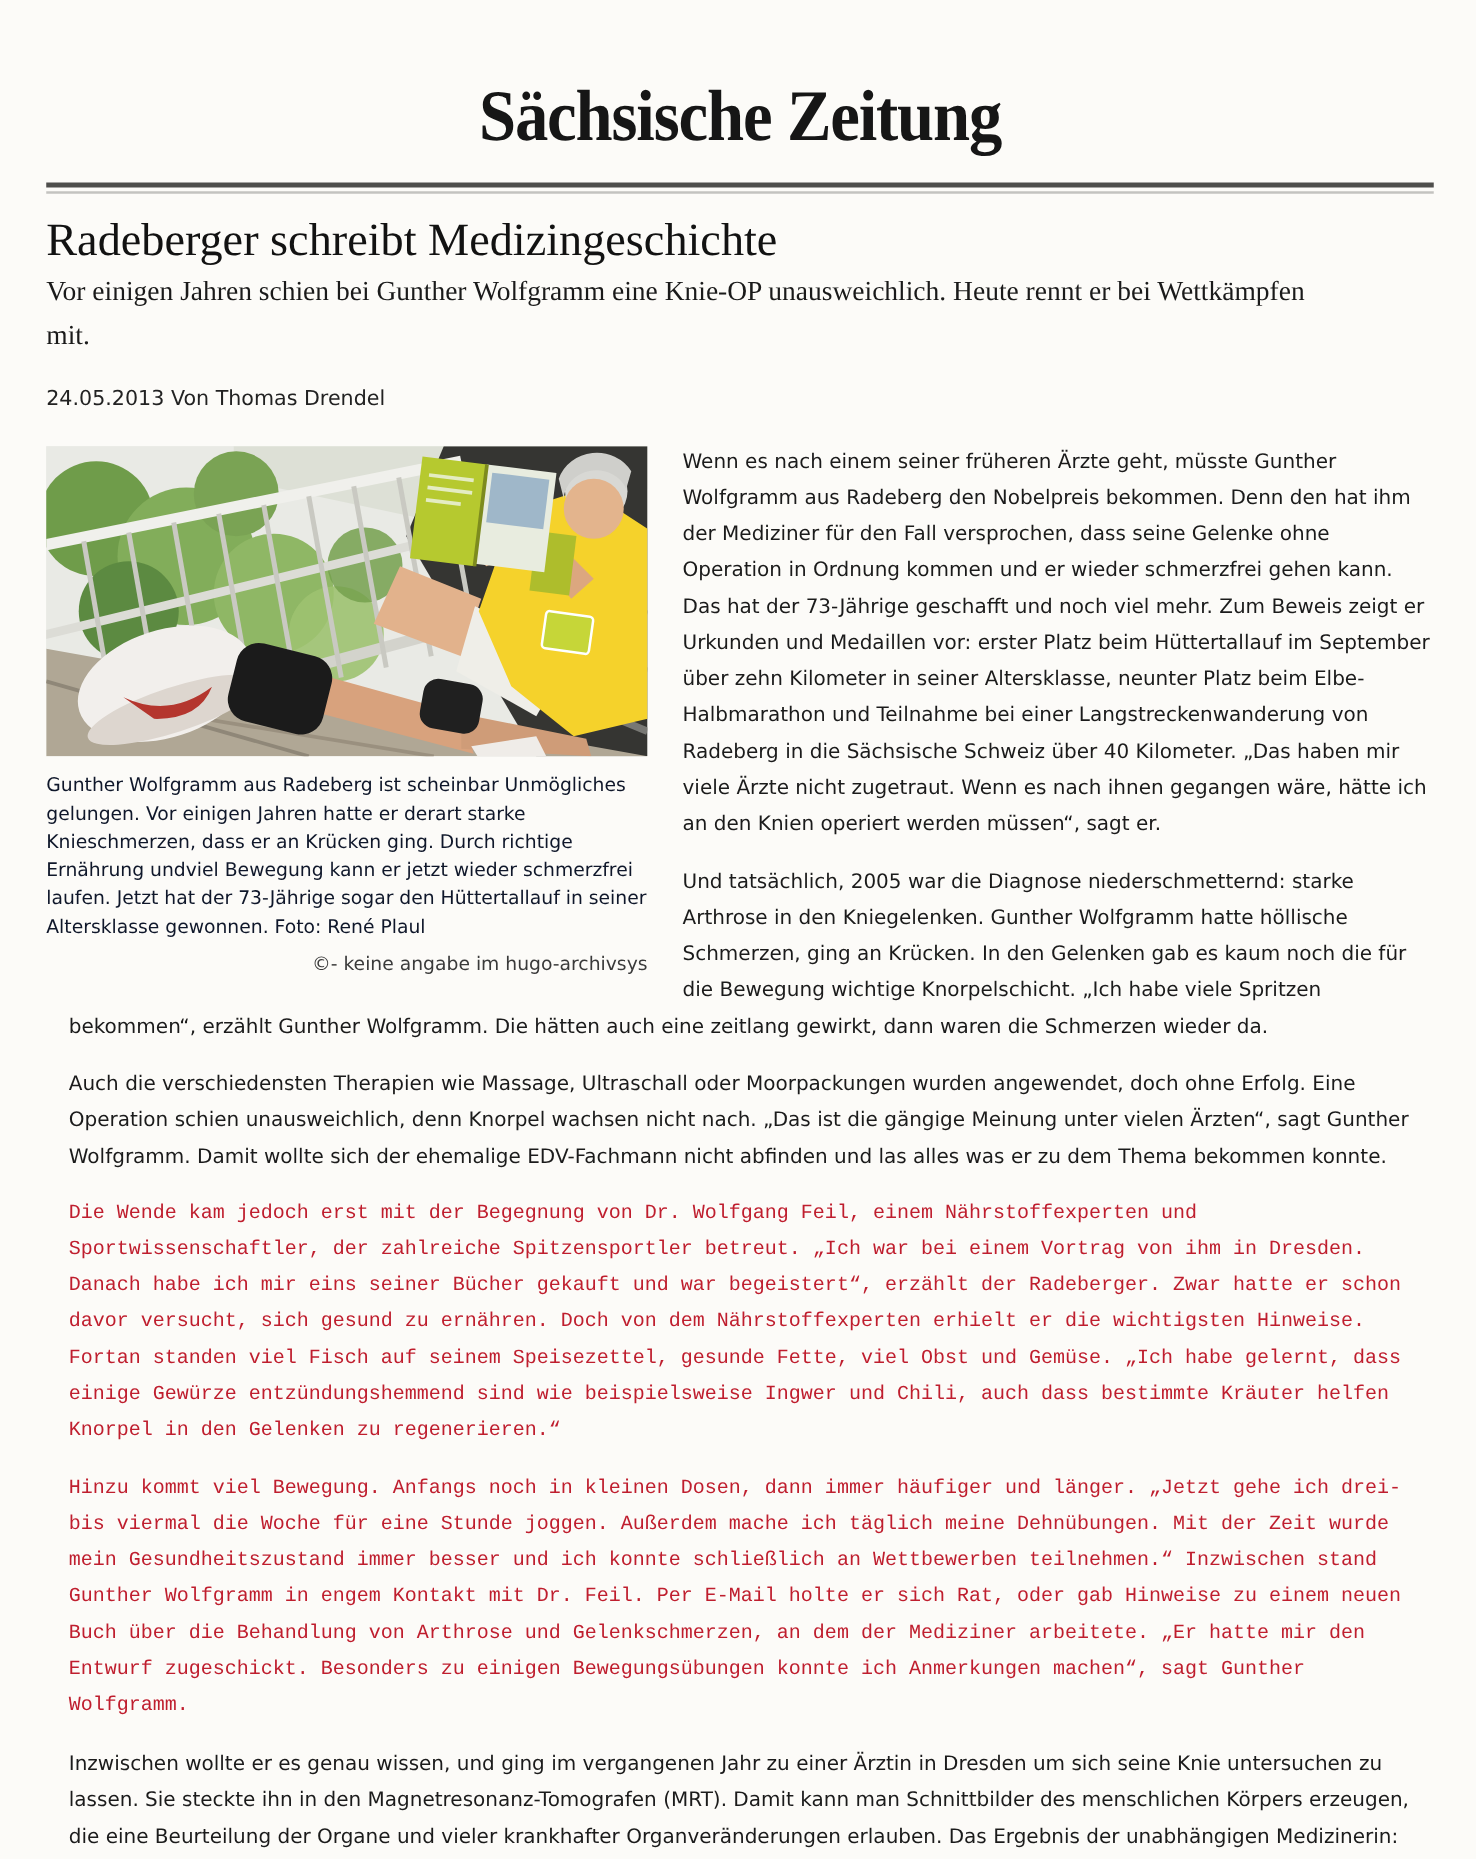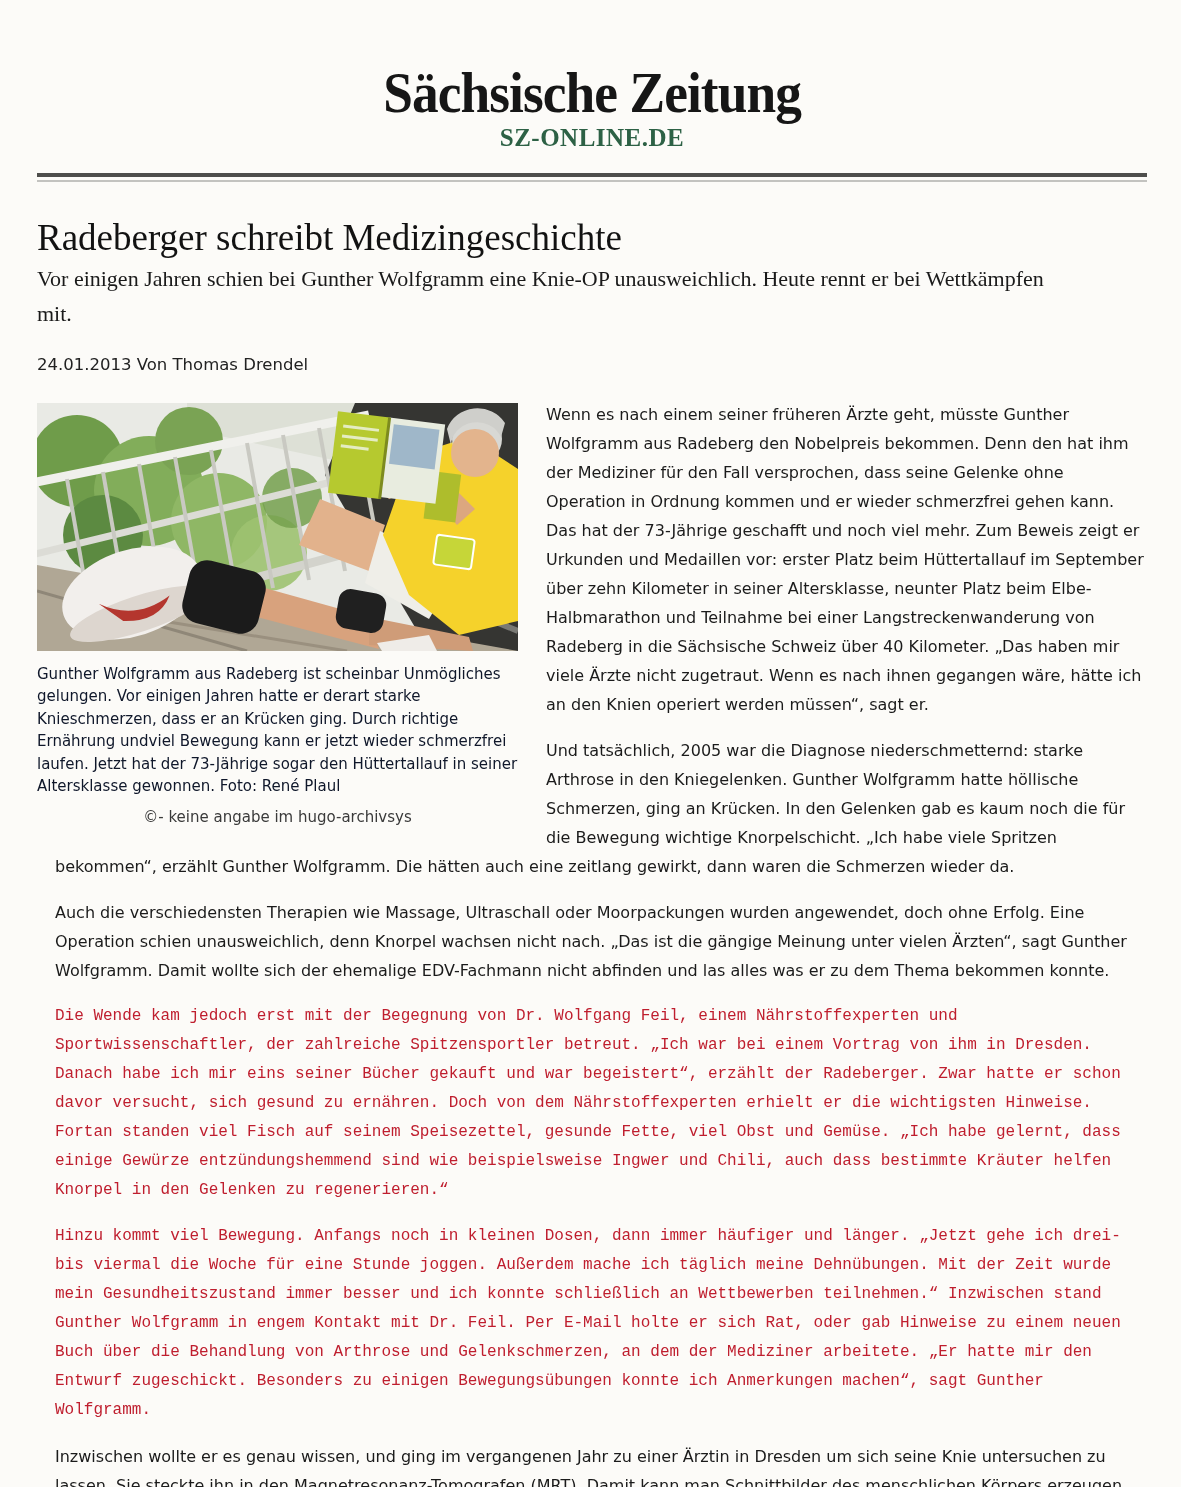--- a/index.html
+++ b/index.html
@@ -37,21 +37,21 @@
   .rule-wrap { margin-top: 22px; }
   .rule-thick { height: 4px; background: #4e4e4c; }
   .rule-thin  { height: 2px; background: #c3c3c0; margin-top: 3px; }
 
   
   .article-title {
     font-family: "Liberation Serif", "DejaVu Serif", serif;
     font-weight: 500;
     font-size: 37px;
     color: #121212;
-    margin-top: 34px;
+    margin-top: 16px;
     line-height: 1.2;
   }
   .article-subtitle {
     font-family: "Liberation Serif", "DejaVu Serif", serif;
     font-size: 22px;
     color: #1a1a1a;
     line-height: 35px;
     max-width: 1040px;
   }
   .article-dateline {
@@ -73,45 +73,44 @@
   .photo-caption {
     margin-top: 12px;
     font-size: 15px;
     line-height: 22.5px;
     color: #0f172a;
   }
   .photo-credit {
     margin-top: 5px;
     font-size: 15px;
     color: #3a3a3a;
-    text-align: center;
+    text-align: right;
   }
 
   .para { margin-bottom: 17px; color: #1b1b1b; margin-left: 18px; }
   .para-red { color: #bf1e2e; font-family: Liberation Mono, monospace; }
   .para:last-child { margin-bottom: 0; }
 </style>
 </head>
 <body>
 
 <div class="page">
 
   <div class="masthead">
     <div class="masthead-title">Sächsische Zeitung</div>
-    <div class="masthead-site">SZ-ONLINE.DE</div>
   </div>
 
   <div class="rule-wrap">
     <div class="rule-thick"></div>
     <div class="rule-thin"></div>
   </div>
 
   <h1 class="article-title">Radeberger schreibt Medizingeschichte</h1>
   <p class="article-subtitle">Vor einigen Jahren schien bei Gunther Wolfgramm eine Knie-OP unausweichlich. Heute rennt er bei Wettkämpfen mit.</p>
-  <div class="article-dateline">24.01.2013 Von Thomas Drendel</div>
+  <div class="article-dateline">24.05.2013 Von Thomas Drendel</div>
 
   <div class="article-body" id="article-body">
 
     <figure class="photo-block">
       <svg class="photo-frame" viewBox="0 0 481 248" role="img">
 
         <rect x="0" y="0" width="481" height="248" fill="#e9eae5"></rect>
         <polygon points="150,0 481,0 481,34 320,62 150,26" fill="#dde0d6"></polygon>
 
         <polygon points="345,0 481,0 481,248 392,248 288,72 318,0" fill="#353532"></polygon>

